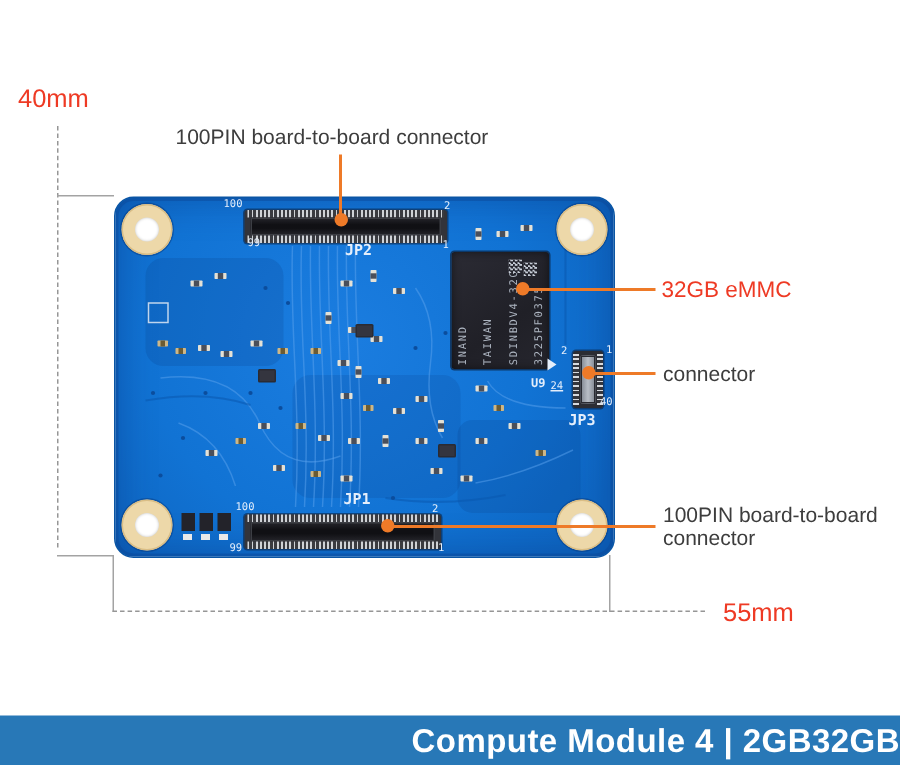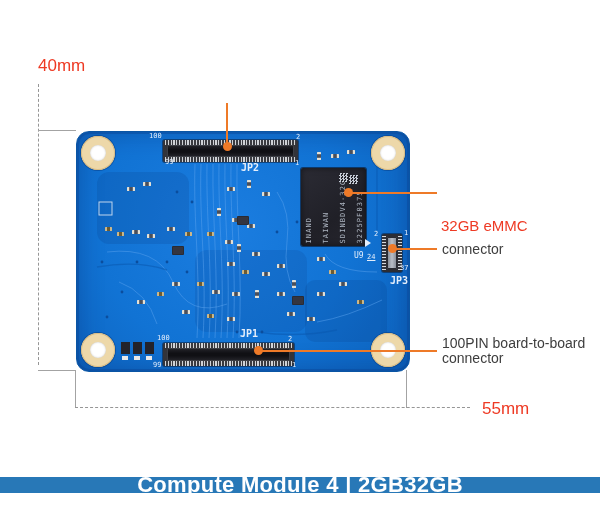--- a/index.html
+++ b/index.html
@@ -39,52 +39,53 @@
         box-shadow:inset 0 0 0 1px #3c3e44;}
   .conn24{position:absolute;background:#2c2d33;border-radius:2px;box-shadow:0 0 0 1px rgba(10,20,40,.5);}
   .conn24 .pins-left{position:absolute;top:2px;bottom:2px;left:0;width:4px;
         background:repeating-linear-gradient(0deg,#d7dade 0 1.2px,#35363c 1.2px 3px);}
   .conn24 .pins-right{position:absolute;top:2px;bottom:2px;right:0;width:4px;
         background:repeating-linear-gradient(0deg,#d7dade 0 1.2px,#35363c 1.2px 3px);}
   .conn24 .bar{position:absolute;left:5px;right:5px;top:3px;bottom:3px;border-radius:1px;
         background:linear-gradient(90deg,#7e848e,#b9bec6 50%,#7e848e);box-shadow:inset 0 0 0 1px #2a2b31;}
   .silk{position:absolute;color:#e4eefb;font-family:"DejaVu Sans Mono",monospace;font-size:7px;
         line-height:7px;white-space:nowrap;}
-  .silk.big{font-size:10px;line-height:10px;font-weight:bold;padding-left:11px;}
+  .silk.big{font-size:10px;line-height:10px;font-weight:bold;}
   .chip{position:absolute;left:224px;top:36px;width:65px;height:78px;border-radius:2px;
         background:linear-gradient(145deg,#2b2b34,#202027 60%,#26262e);
         box-shadow:0 0 0 1px rgba(8,16,34,.6), inset 0 0 6px rgba(0,0,0,.5);}
   .chip-rot{position:absolute;left:-6px;top:6px;width:78px;height:65px;transform:rotate(-90deg);
         display:flex;flex-direction:column;justify-content:space-between;box-sizing:border-box;
         padding:3px 2px;}
   .chip-rot div{color:#aeb6c2;font-family:"DejaVu Sans Mono",monospace;font-size:7px;line-height:8px;
         letter-spacing:1.1px;white-space:nowrap;}
   .dm{position:absolute;width:9px;height:9px;
         background:repeating-conic-gradient(#c6ccd6 0 25%, #23232b 0 50%);background-size:3px 3px;}
   .tri{position:absolute;width:0;height:0;border-top:4px solid transparent;
         border-bottom:4px solid transparent;border-left:6px solid #e4eefb;}
   
-  .banner{position:absolute;left:0;top:477px;width:600px;height:16px;
-        background:var(--banner-blue,#2878b7);display:flex;align-items:center;justify-content:center;}
+  .banner{position:absolute;left:0;top:477px;width:600px;height:33px;
+        background:var(--banner-blue,#2878b7);display:flex;align-items:center;justify-content:flex-end;}
   .banner span{color:#ffffff;font-size:22px;font-weight:bold;letter-spacing:.3px;white-space:nowrap;}
 </style>
 </head>
 <body>
 
 <div class="scene">
 
-  <div class="red-label" style="left:12px;top:56px;margin-left:26px;">40mm</div>
+  <div class="red-label" style="left:12px;top:56px;">40mm</div>
   <div class="dashv" style="left:38px;top:84px;height:281px;"></div>
   <div class="solidh" style="left:38px;top:130px;width:38px;"></div>
   <div class="solidh" style="left:38px;top:370px;width:38px;"></div>
   <div class="solidv" style="left:75px;top:370px;height:38px;"></div>
   <div class="solidv" style="left:406px;top:370px;height:38px;"></div>
   <div class="dashh" style="left:75px;top:407px;width:395px;"></div>
   <div class="red-label" style="left:482px;top:399px;">55mm</div>
 
+  <div class="gray-label" style="left:117px;top:84px;">100PIN board-to-board connector</div>
 
   <div class="board">
 
     <svg class="decor" width="332" height="239" viewBox="0 0 332 239">
       <defs>
         <g id="smd">
             <rect width="8" height="4" rx="0.5" fill="#e4e1d6"></rect>
             <rect x="2.2" width="3.6" height="4" fill="#4a4f5a"></rect>
           </g>
         <g id="smdv">
@@ -234,41 +235,41 @@
       <div class="dm" style="left:38px;top:5px;"></div>
       <div class="dm" style="left:48px;top:7px;"></div>
     </div>
 
     <div class="conn24" style="left:305px;top:102px;width:20px;height:38px;">
       <div class="pins-left"></div>
       <div class="bar"></div>
       <div class="pins-right"></div>
     </div>
     <div class="tri" style="left:288px;top:107px;"></div>
-    <span class="silk" style="left:277px;top:120px;font-weight:normal;font-size:8px;">U9</span>
+    <span class="silk" style="left:277px;top:120px;font-weight:bold;font-size:8px;">U9</span>
     <span class="silk" style="left:297px;top:99px;">2</span>
     <span class="silk" style="left:327px;top:98px;">1</span>
     <span class="silk" style="left:290px;top:122px;text-decoration:underline;">24</span>
-    <span class="silk" style="left:323px;top:133px;">37</span>
+    <span class="silk" style="left:323px;top:133px;">40</span>
     <span class="silk big" style="left:302px;top:144px;">JP3</span>
   </div>
 
   <div class="oline-v" style="left:226px;top:103px;height:41px;"></div>
   <div class="odot" style="left:223px;top:142px;"></div>
 
   <div class="oline-h" style="left:352px;top:192px;width:85px;"></div>
   <div class="odot" style="left:344px;top:188px;"></div>
 
   <div class="oline-h" style="left:394px;top:248px;width:43px;"></div>
   <div class="odot" style="left:388px;top:244px;"></div>
 
   <div class="oline-h" style="left:262px;top:350px;width:175px;"></div>
   <div class="odot" style="left:254px;top:346px;"></div>
 
-  <div class="red-label" style="left:441px;top:185px;font-size:15px;margin-top:32px;">32GB eMMC</div>
+  <div class="red-label" style="left:441px;top:185px;font-size:15px;">32GB eMMC</div>
 
   <div class="gray-label" style="left:442px;top:242px;">
     <div>connector</div>
   </div>
 
   <div class="gray-label" style="left:442px;top:336px;">
     <div>100PIN board-to-board</div>
     <div>connector</div>
   </div>
 

